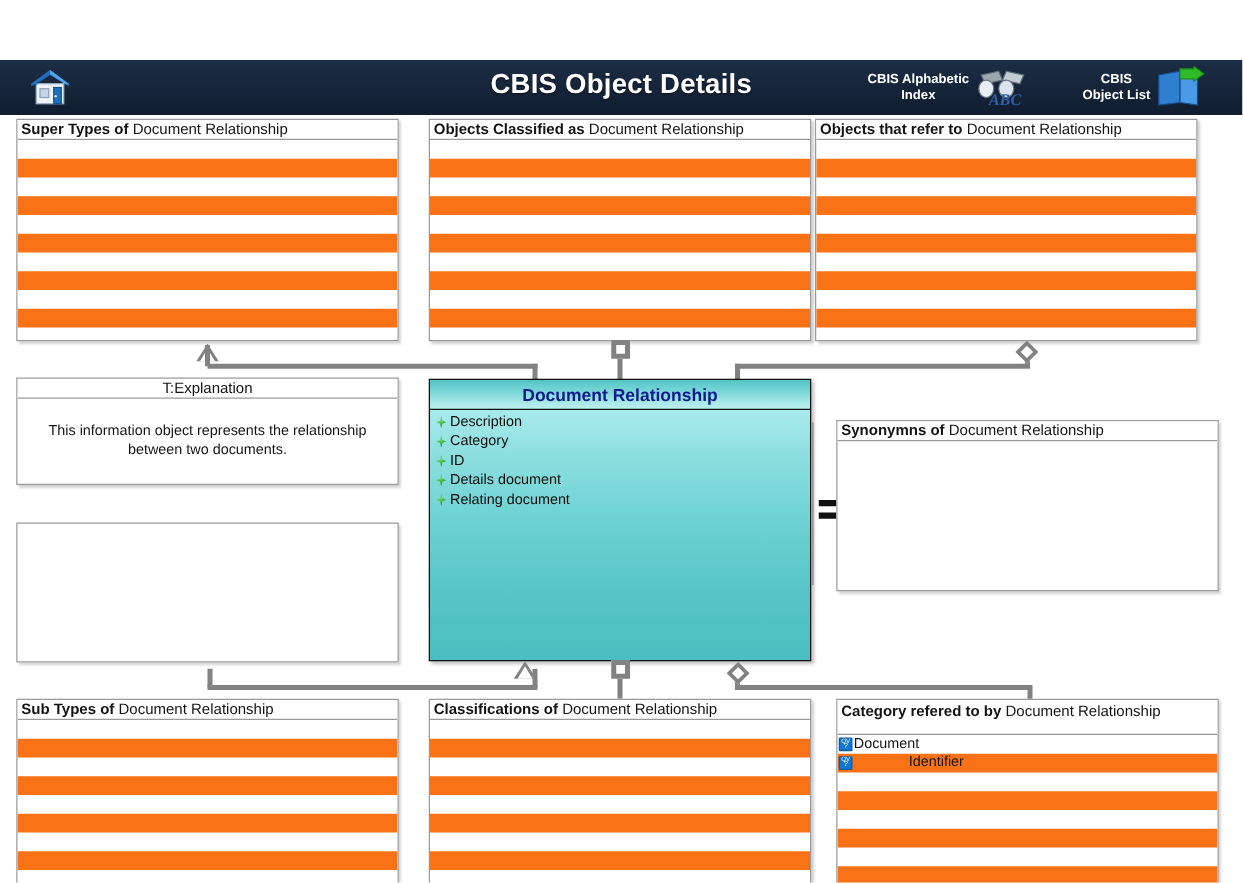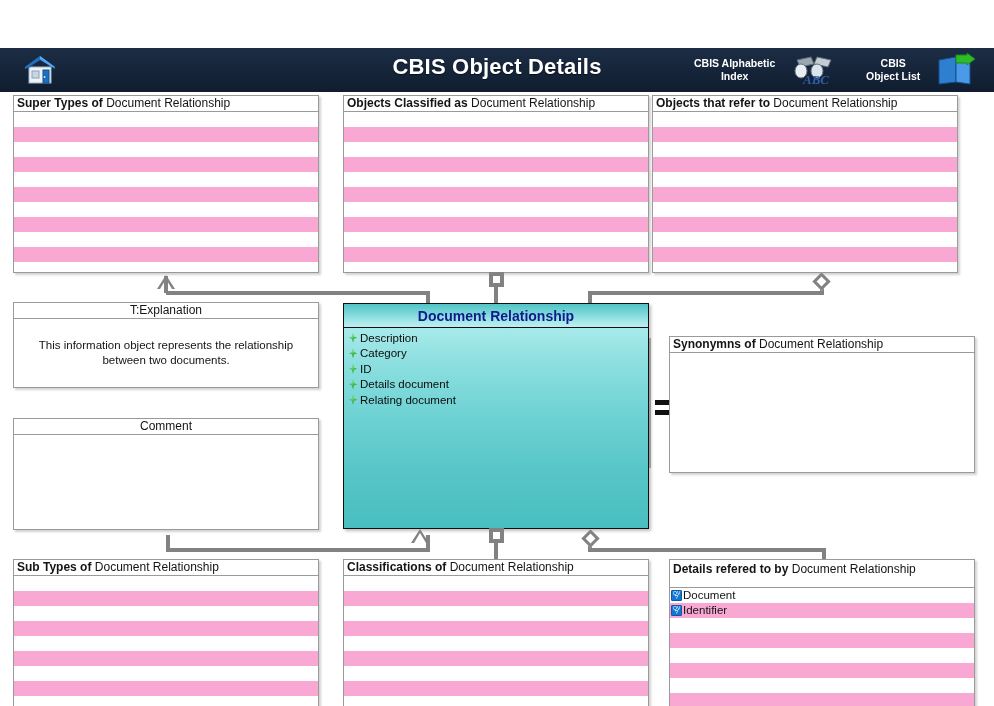--- a/index.html
+++ b/index.html
@@ -27,21 +27,21 @@
     position: absolute; left: 0; top: 6px; width: 994px;
     text-align: center;
     color: #ffffff;
     font-size: 22px; font-weight: bold;
     letter-spacing: .2px;
     text-shadow: 0 1px 1px rgba(0,0,0,.6);
   }
   .banner-link {
     position: absolute; top: 3px;
     height: 38px; cursor: pointer;
-    display: flex; align-items: center; gap: 16px;
+    display: flex; align-items: center; gap: 4px;
   }
   .banner-link .bl-text {
     color: #ffffff; font-size: 10.5px; font-weight: bold;
     line-height: 13px; text-align: center; white-space: pre-line;
   }
   #link-alpha { left: 694px; }
   #link-list  { left: 866px; }
 
   
   .panel {
@@ -66,21 +66,21 @@
 
   
   .rows { position: absolute; left: 0; top: 0; right: 0; bottom: 0; }
   .row {
     height: 15px; line-height: 15px;
     font-size: 11.5px; color: #141414;
     padding-left: 1px;
     display: flex; align-items: center;
     white-space: nowrap; overflow: hidden;
   }
-  .row.alt { background: #f9a8d4; }
+  .row.alt { background: #f97316; gap: 44px; }
   .row.empty { }
 
   .obj-icon {
     display: inline-block;
     width: 11px; height: 11px;
     margin-right: 1px;
     background: #1277d4;
     border: 1px solid #0b5ba6;
     position: relative; flex: 0 0 auto;
     border-radius: 1px;
@@ -303,21 +303,20 @@
   <div class="shape dia" style="left:815px; top:227px;"></div>
 
   <div class="panel" style="left:13px; top:254px; width:306px; height:86px;">
     <div class="panel-head centered">T:Explanation</div>
     <div class="panel-body" style="height:68px;">
       <div class="text-body vcenter">This information object represents the relationship between two documents.</div>
     </div>
   </div>
 
   <div class="panel" style="left:13px; top:370px; width:306px; height:112px;">
-    <div class="panel-head centered">Comment</div>
     <div class="panel-body" style="height:94px;">
       <div class="text-body"></div>
     </div>
   </div>
 
   <div id="object-box">
     <div id="object-box-head">Document Relationship</div>
     <div id="attrs">
       <div class="attr">
         <span class="diamond"></span>
@@ -407,21 +406,21 @@
         <div class="row empty alt"></div>
         <div class="row empty"></div>
         <div class="row empty alt"></div>
         <div class="row empty"></div>
       </div>
     </div>
   </div>
 
   <div class="panel" style="left:669px; top:511px; width:306px; height:180px;">
     <div class="panel-head" style="height:28px; line-height:18px;">
-      <span class="hd-strong">Details refered to by  </span><span class="hd-obj">Document Relationship</span>
+      <span class="hd-strong">Category refered to by  </span><span class="hd-obj">Document Relationship</span>
     </div>
     <div class="panel-body" style="height:150px;">
       <div class="rows">
         <div class="row">
           <span class="obj-icon"></span>
           <span>Document</span>
         </div>
         <div class="row alt">
           <span class="obj-icon"></span>
           <span>Identifier</span>

